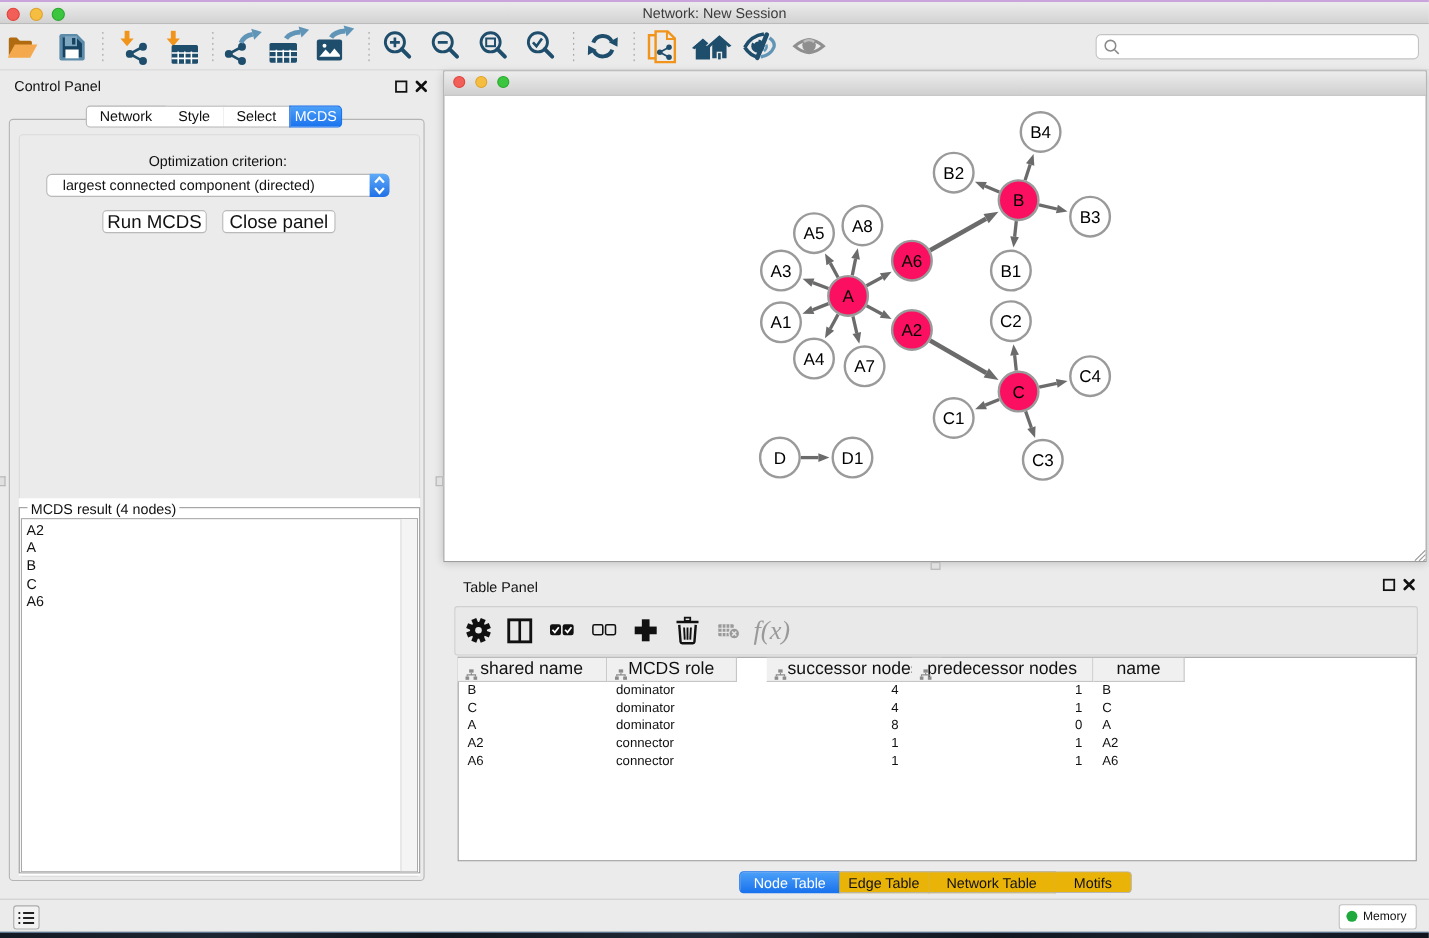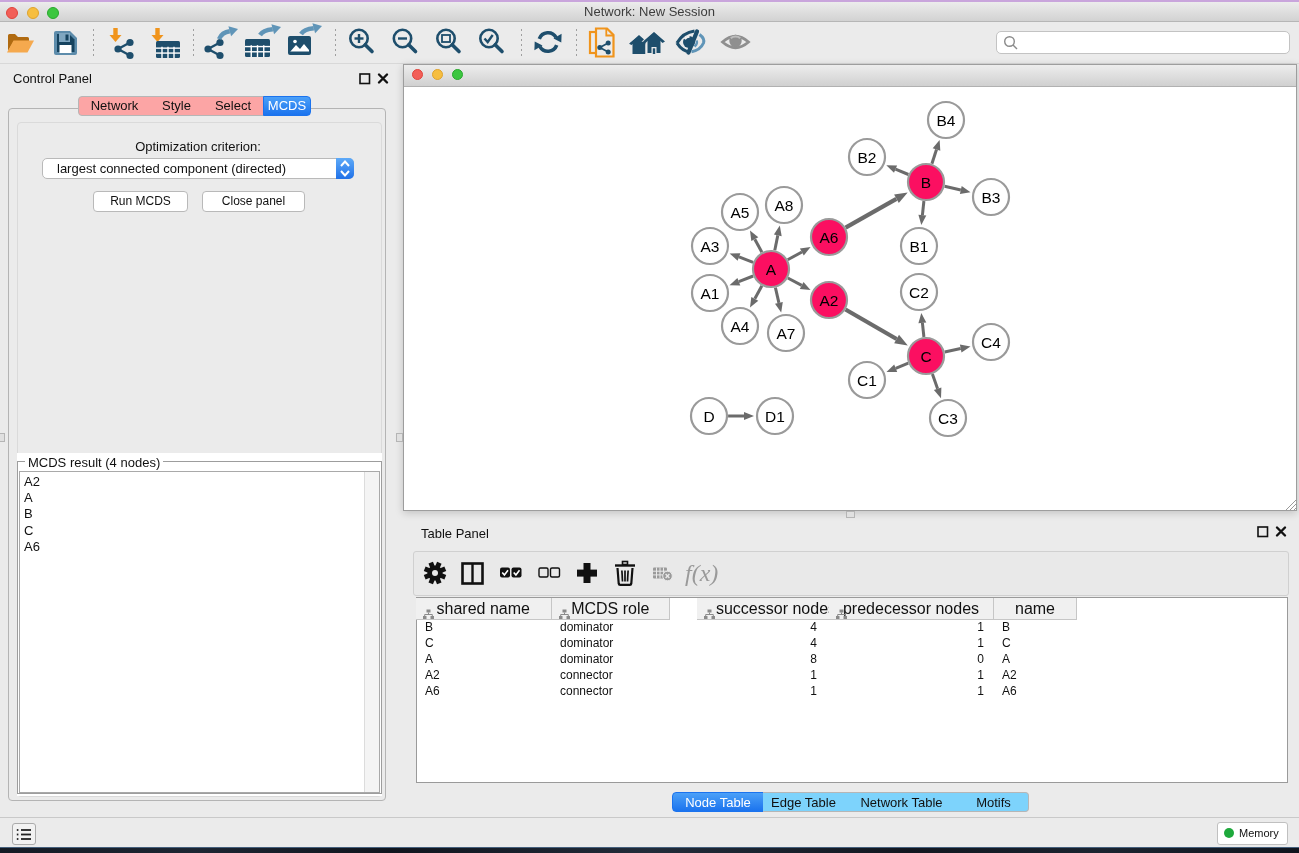--- a/index.html
+++ b/index.html
@@ -21,29 +21,29 @@
 #toolbar { left:0; top:22px; width:1299px; height:42px; background:#ebebeb; border-bottom:1px solid #d8d8d8; }
 .tsep { top:29px; width:1px; height:29px;
   background-image:linear-gradient(#9f9f9f 2px, transparent 2px); background-size:1px 5px; }
 #searchbox { left:996px; top:31px; width:294px; height:23px; background:#fff;
   border:1px solid #c3c3c3; border-radius:5px; }
 
 
 #cp-title { left:13px; top:71px; font-size:13px; color:#111; }
 #cp-border { left:8px; top:108px; width:378px; height:693px; border:1px solid #b4b4b4; border-radius:4px; background:#ebebeb; }
 #cp-inner { left:17px; top:122px; width:365px; height:675px; border:1px solid #dadada; border-radius:4px; background:#ebebeb; }
-.tab { top:96px; height:20px; background:#fca5a5; border:1px solid #b6b6b6; font-size:13px;
+.tab { top:96px; height:20px; background:#ffffff; border:1px solid #b6b6b6; font-size:13px;
   color:#111; text-align:center; line-height:18px; }
 .tabsel { background:linear-gradient(#4ba0f8,#1b73ee); color:#fff; border-color:#1b73ee; }
 #optlabel { left:0px; top:139px; width:396px; text-align:center; font-size:13px; color:#111; }
 #dropdown { left:42px; top:158px; width:312px; height:21px; background:#fff; border:1px solid #b9b9b9; border-radius:5px; font-size:13px; color:#111; line-height:19px; padding-left:14px; }
 #dropbtn { left:336px; top:158px; width:18px; height:21px; border-radius:0 5px 5px 0;
   background:linear-gradient(#5eaaf8,#2071e8); }
 .btn { top:191px; height:21px; background:#fff; border:1px solid #b9b9b9; border-radius:4px;
-  font-size:12px; color:#111; text-align:center; line-height:19px; }
+  font-size:17px; color:#111; text-align:center; line-height:19px; }
 
 #grpbox { left:17px; top:453px; width:365px; height:343px; background:#fff; }
 #grpline { left:17px; top:461px; width:365px; height:333px; border:1px solid #9d9d9d; }
 #grptitle { left:25px; top:455px; background:#fff; font-size:13px; color:#111; padding:0 3px; }
 #listbox { left:19px; top:471px; width:361px; height:322px; border:1px solid #a9a9a9; background:#fff;
   font-size:13px; color:#111; line-height:16.2px; padding:2px 0 0 4px; }
 #listscroll { left:364px; top:472px; width:15px; height:320px; background:#f4f4f4; border-left:1px solid #dcdcdc; }
 
 
 #netwin { left:403px; top:64px; width:894px; height:447px; background:#fff;
@@ -54,21 +54,21 @@
 .ntl { width:11px; height:11px; border-radius:50%; top:4px; }
 
 
 #tp-title { left:421px; top:526px; font-size:13px; color:#111; }
 #tp-toolbar { left:413px; top:551px; width:876px; height:45px; background:#e9e9e9;
   border:1px solid #d0d0d0; border-radius:3px; }
 #tbl { left:416px; top:597px; width:872px; height:186px; background:#fff; border:1px solid #9a9a9a; }
 .th { top:598px; height:22px; background:#f0f0f0; border-right:1px solid #c6c6c6; border-bottom:1px solid #c6c6c6;
   font-size:16px; color:#111; text-align:center; line-height:22px; }
 .td { font-size:12px; color:#111; height:16px; line-height:16px; }
-.bt { top:792px; height:20px; background:#7dd3fc; border:1px solid #b6b6b6; font-size:13px;
+.bt { top:792px; height:20px; background:#eab308; border:1px solid #b6b6b6; font-size:13px;
   color:#111; text-align:center; line-height:19px; }
 .btsel { background:linear-gradient(#4ba0f8,#1b73ee); color:#fff; border-color:#1b73ee; }
 
 
 #statusline { left:0; top:817px; width:1299px; height:1px; background:#c9c9c9; }
 #statusbar { left:0; top:818px; width:1299px; height:30px; background:#ebebeb; }
 #deskstrip { left:0; top:847px; width:1299px; height:6px; border-top:1px solid #45607d; background:linear-gradient(90deg,#141a24 0%,#1d2633 15%,#10151e 30%,#222c3a 50%,#121720 70%,#1b2430 85%,#0f141d 100%); }
 #listbtn { left:12px; top:823px; width:24px; height:22px; background:#f2f2f2; border:1px solid #ababab; border-radius:3px; }
 #membtn { left:1217px; top:822px; width:71px; height:23px; background:#fff; border:1px solid #c0c0c0; border-radius:3px; font-size:11px; color:#111; line-height:21px; padding-left:21px; }
 #memdot { left:1224px; top:828px; width:10px; height:10px; border-radius:50%; background:#1ea93c; }

